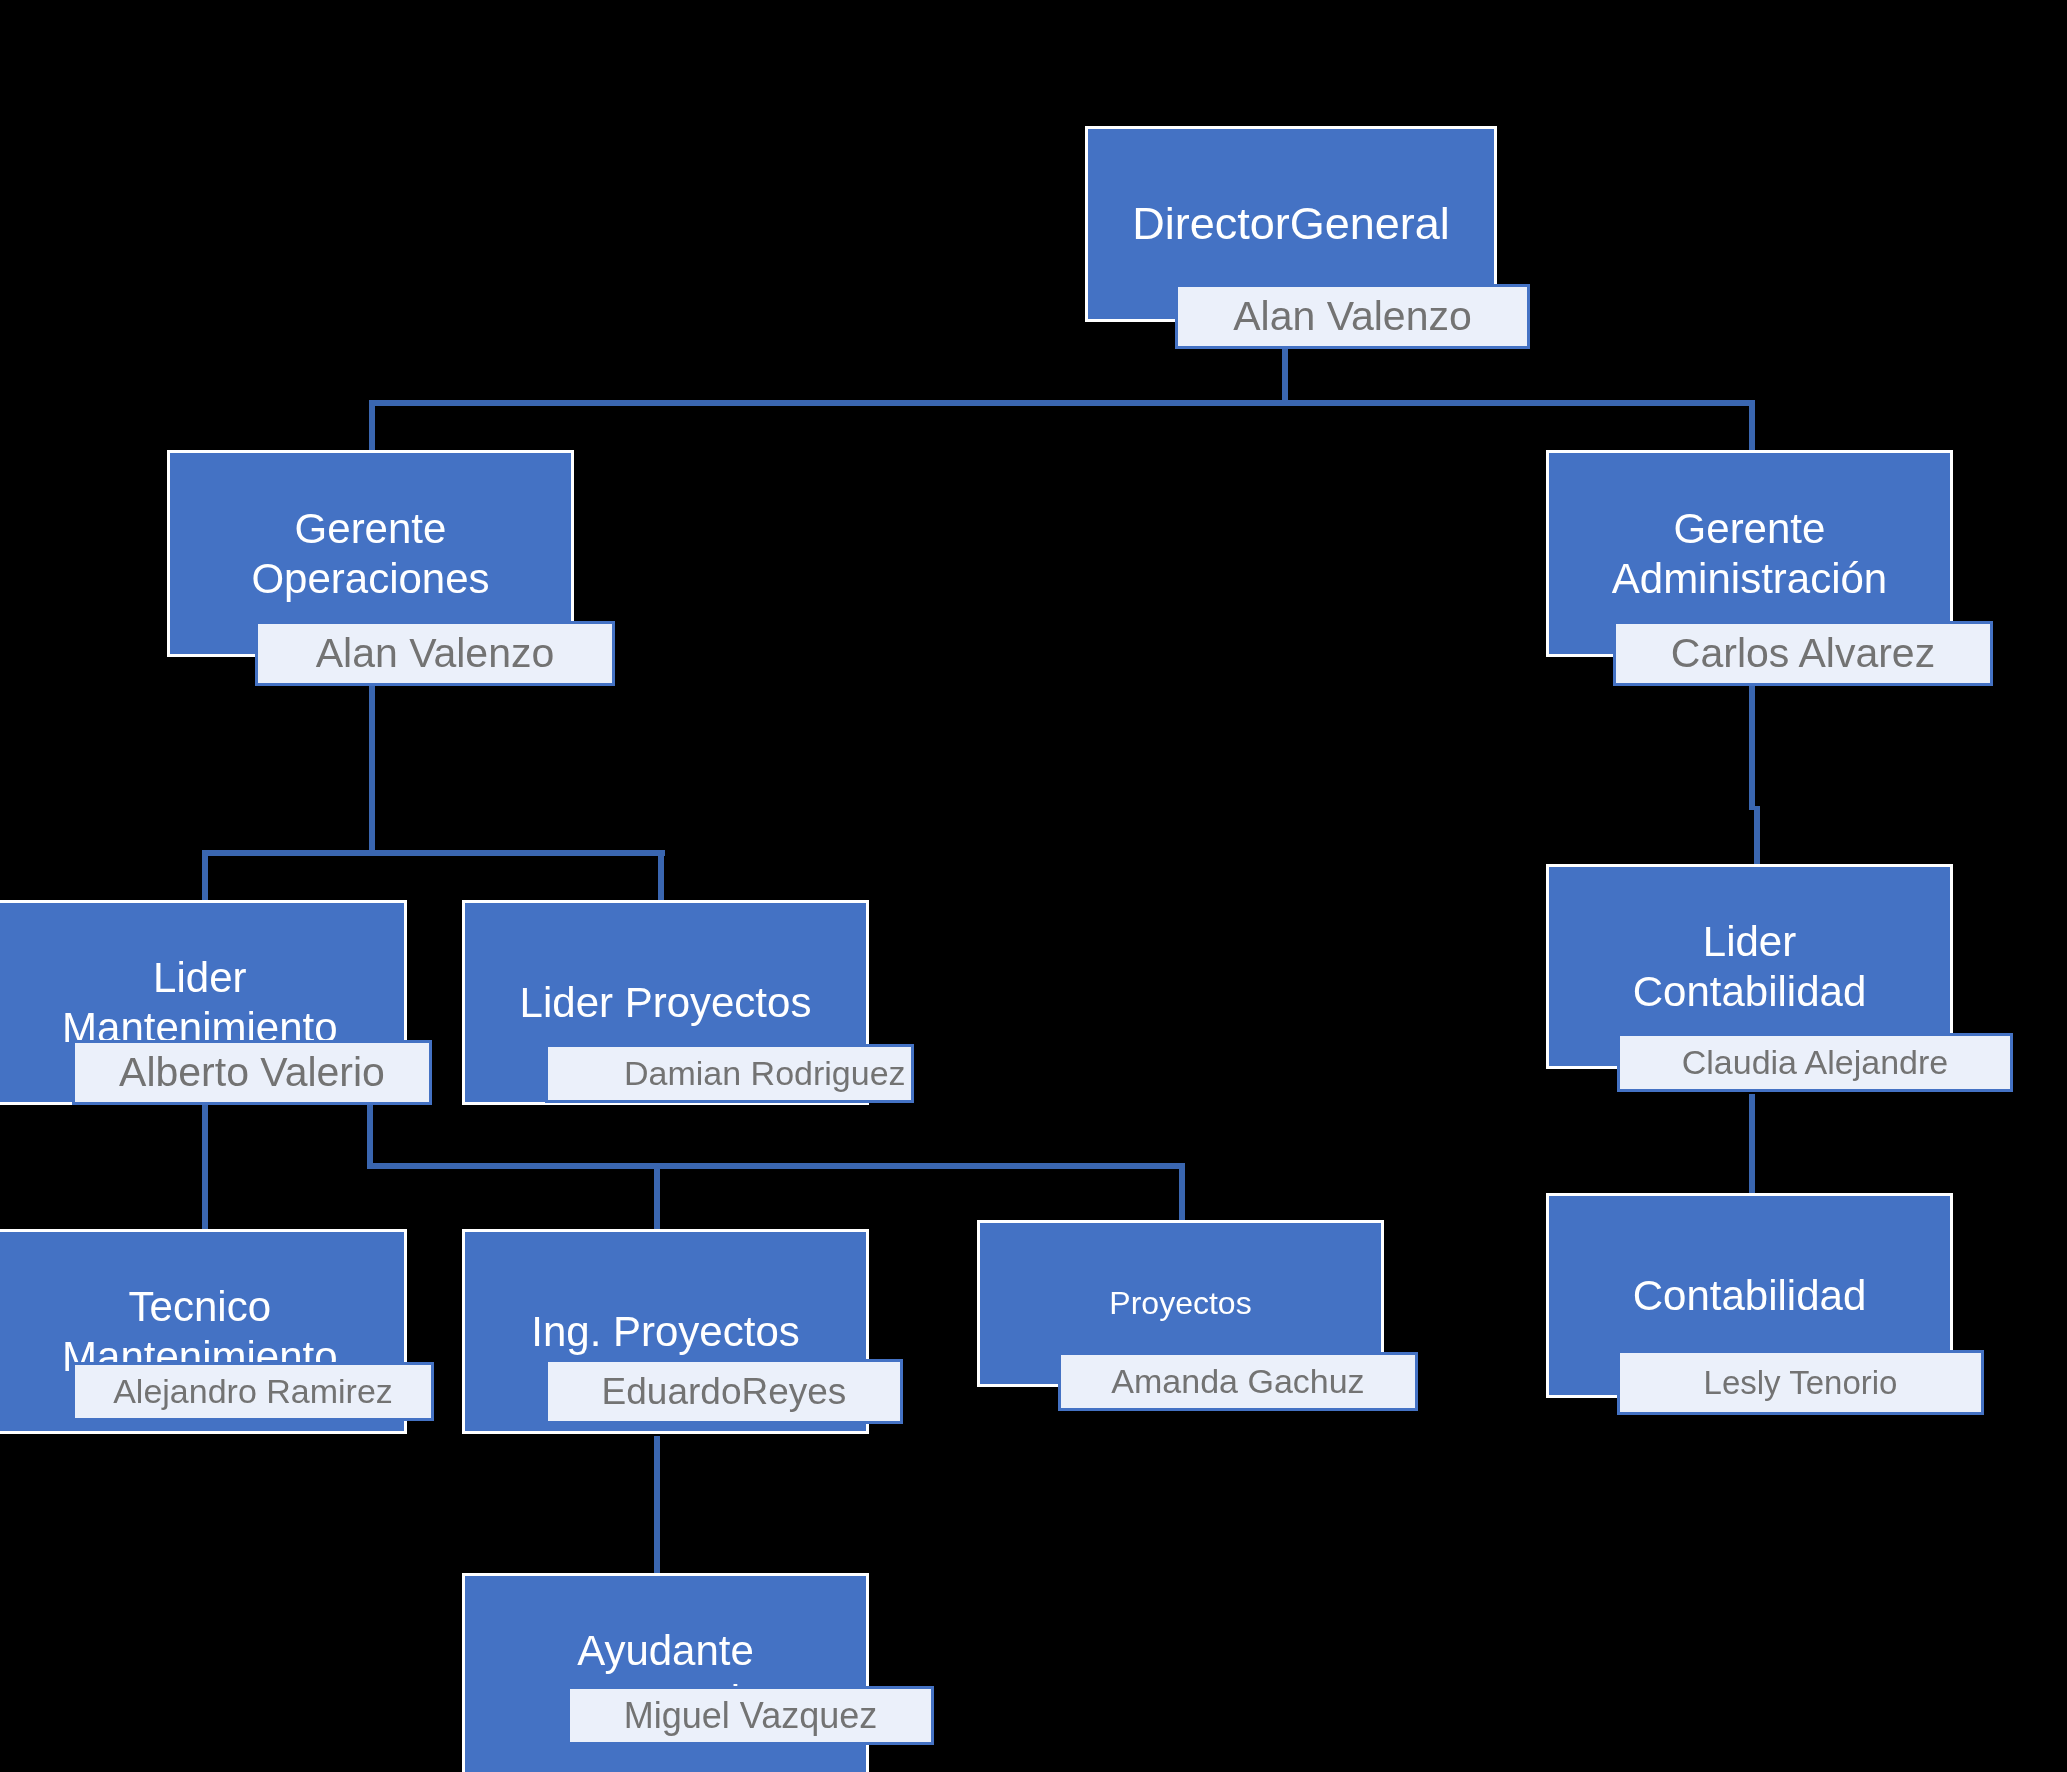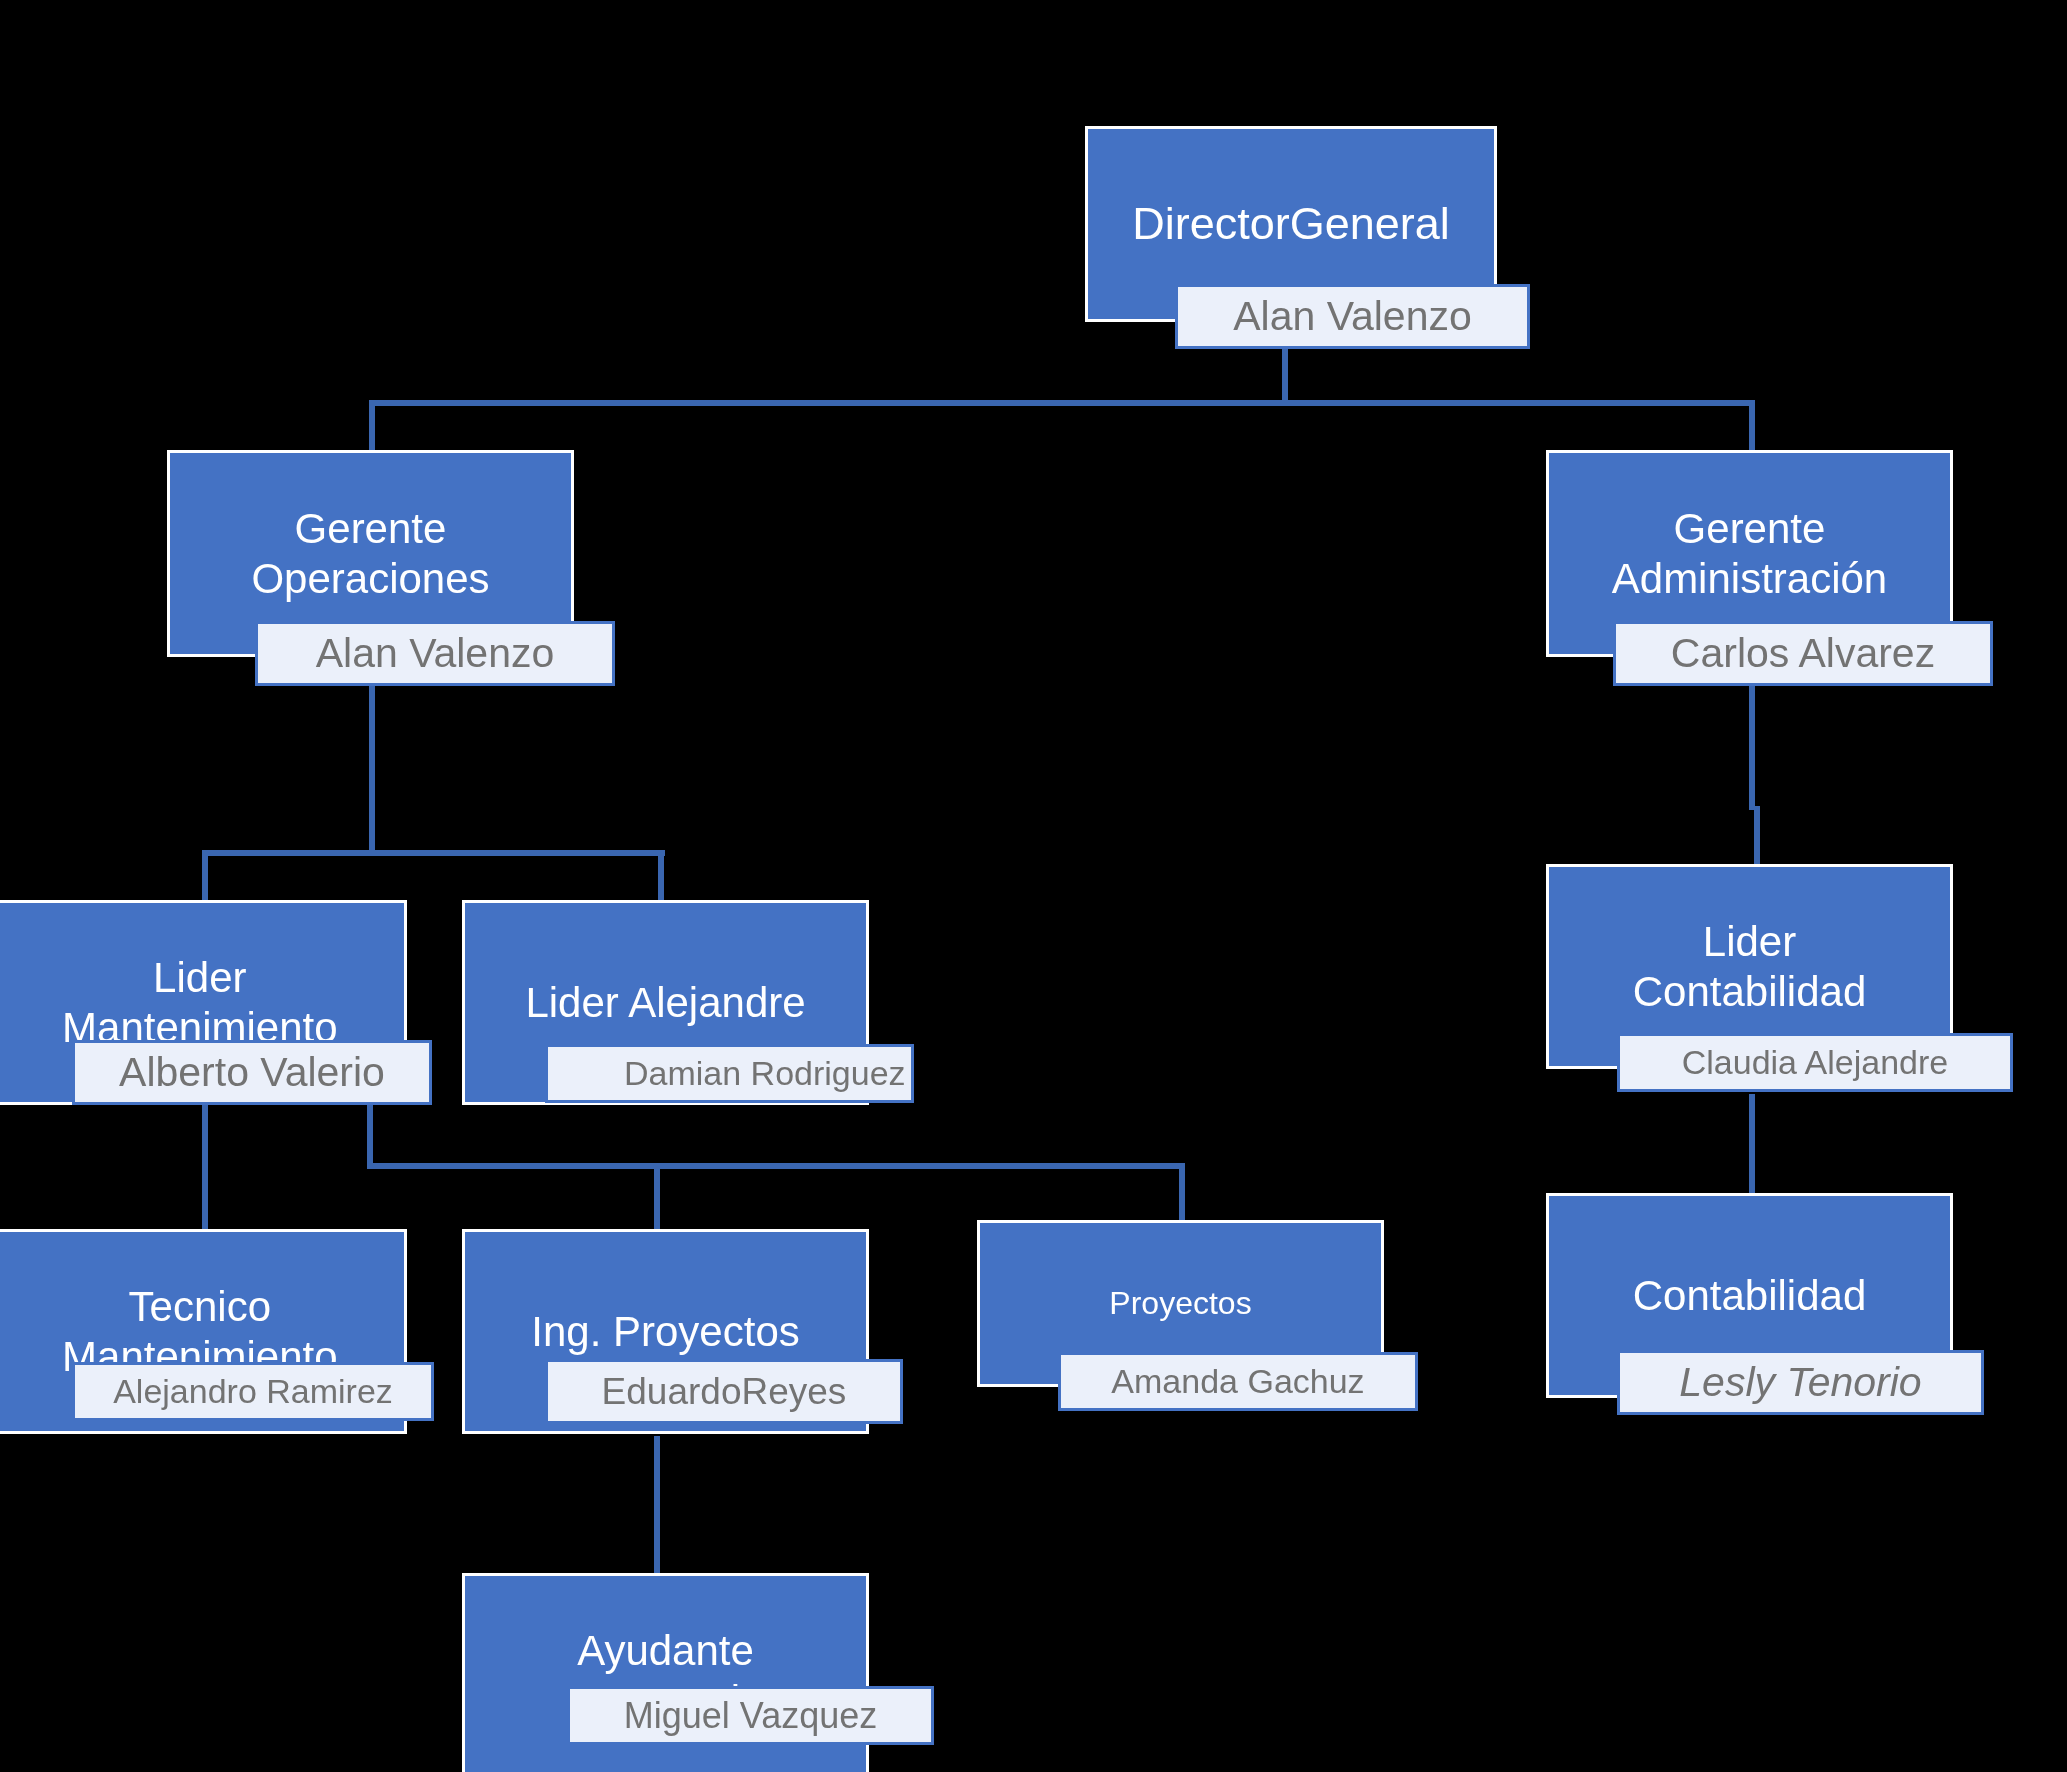--- a/index.html
+++ b/index.html
@@ -124,21 +124,21 @@
 
   <div class="node" style="left:-7.2px; top:900px; width:414px; height:205px; font-size:42px;">
     <span class="title">Lider
 Mantenimiento</span>
   </div>
   <div class="nameplate" style="left:72px; top:1040px; width:360px; height:65px; font-size:41px;">
     <span class="nm">Alberto Valerio</span>
   </div>
 
   <div class="node" style="left:462px; top:900px; width:407px; height:205px; font-size:42px;">
-    <span class="title">Lider Alejandre</span>
+    <span class="title">Lider Proyectos</span>
   </div>
   <div class="nameplate" style="left:545px; top:1044px; width:369px; height:59px; font-size:34px;justify-content:flex-end;">
     <span class="nm">Damian Rodriguez</span>
   </div>
 
   <div class="node" style="left:1546px; top:864px; width:407px; height:205px; font-size:42px;">
     <span class="title">Lider
 Contabilidad</span>
   </div>
   <div class="nameplate" style="left:1617px; top:1033px; width:396px; height:59px; font-size:34px;">
@@ -163,21 +163,21 @@
   <div class="node" style="left:977px; top:1220px; width:407px; height:167px; font-size:32px;">
     <span class="title">Proyectos</span>
   </div>
   <div class="nameplate" style="left:1058px; top:1352px; width:360px; height:59px; font-size:34px;">
     <span class="nm">Amanda Gachuz</span>
   </div>
 
   <div class="node" style="left:1546px; top:1193px; width:407px; height:205px; font-size:42px;">
     <span class="title">Contabilidad</span>
   </div>
-  <div class="nameplate" style="left:1617px; top:1350px; width:367px; height:65px; font-size:41px;font-style:italic;">
+  <div class="nameplate" style="left:1617px; top:1350px; width:367px; height:65px; font-size:33px;">
     <span class="nm">Lesly Tenorio</span>
   </div>
 
   <div class="node" style="left:462px; top:1573px; width:407px; height:205px; font-size:42px;">
     <span class="title">Ayudante
 General</span>
   </div>
   <div class="nameplate" style="left:567px; top:1686px; width:367px; height:59px; font-size:36px;">
     <span class="nm">Miguel Vazquez</span>
   </div>

